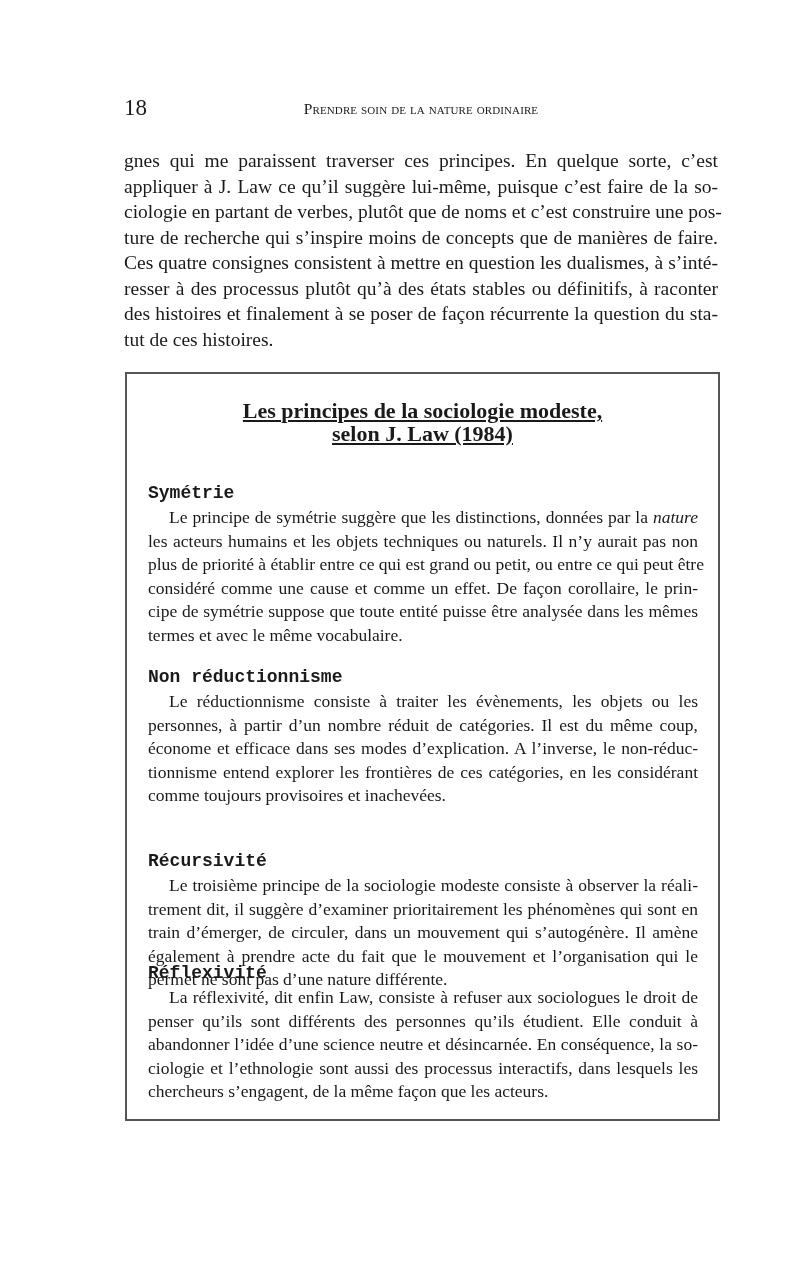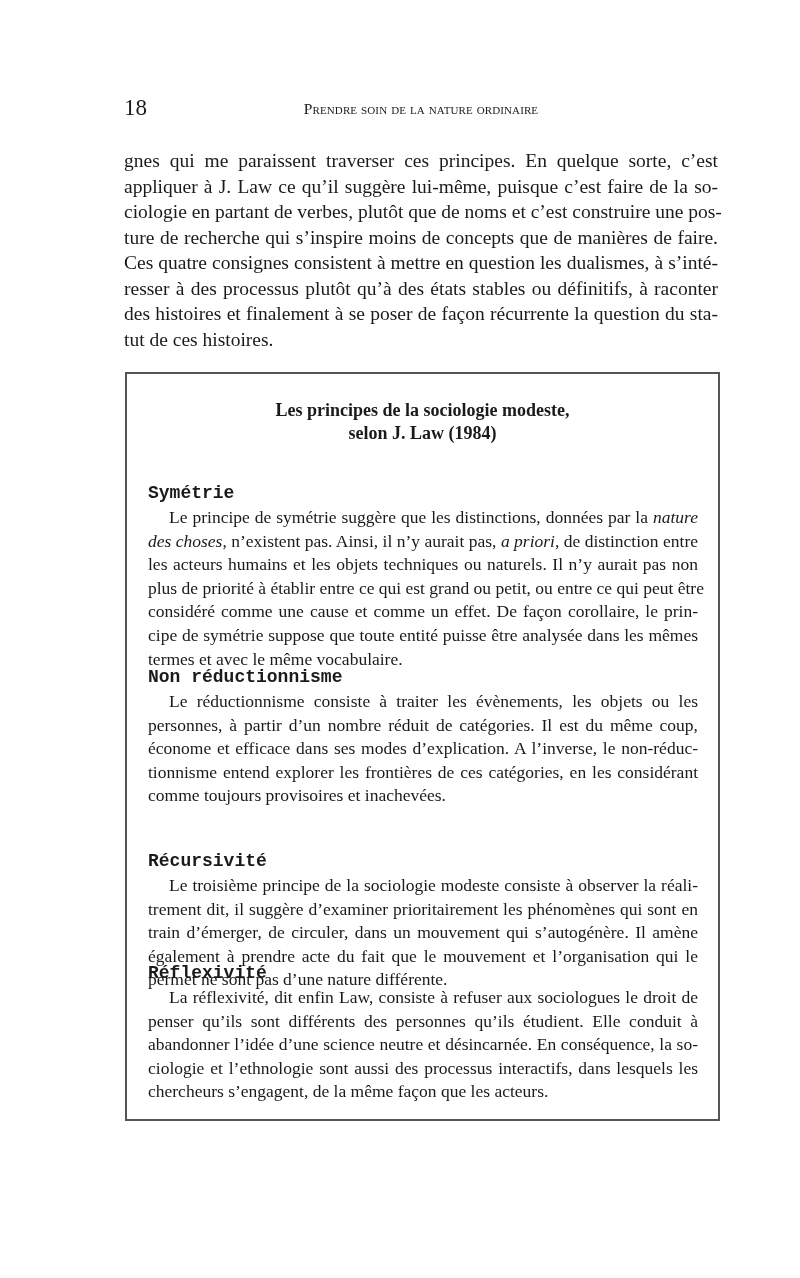--- a/index.html
+++ b/index.html
@@ -64,22 +64,23 @@
       border: 2px solid #555555;
       box-sizing: content-box;
     }
     .box-title {
       position: absolute;
       left: 0;
       width: 100%;
       top: 25px;
       text-align: center;
       font-weight: bold;
-      font-size: 18px;
+      font-size: 22px;
       line-height: 23px;
+      text-decoration: underline;
     }
     .box-title span { display: block; }
     .section {
       position: absolute;
       left: 21px;
       width: 550px;
       font-size: 17.5px;
       line-height: 23.6px;
     }
     .section-heading {
@@ -124,21 +125,20 @@
 <div class="principles-box">
   <div class="box-title">
     <span>Les principes de la sociologie modeste,</span>
     <span>selon J. Law (1984)</span>
   </div>
 
   <div class="section" id="sec-symetrie">
     <span class="section-heading">Symétrie</span>
     <div class="section-body">
       <span class="ln first"><span>Le principe de symétrie suggère que les distinctions, données par la </span><i>nature</i></span>
-      <span class="ln"><i>des choses</i><span>, n’existent pas. Ainsi, il n’y aurait pas, </span><i>a priori</i><span>, de distinction entre</span></span>
       <span class="ln">les acteurs humains et les objets techniques ou naturels. Il n’y aurait pas non</span>
       <span class="ln">plus de priorité à établir entre ce qui est grand ou petit, ou entre ce qui peut être</span>
       <span class="ln">considéré comme une cause et comme un effet. De façon corollaire, le prin-</span>
       <span class="ln">cipe de symétrie suppose que toute entité puisse être analysée dans les mêmes</span>
       <span class="ln last">termes et avec le même vocabulaire.</span>
     </div>
   </div>
 
   <div class="section" id="sec-non-reductionnisme">
     <span class="section-heading">Non réductionnisme</span>

